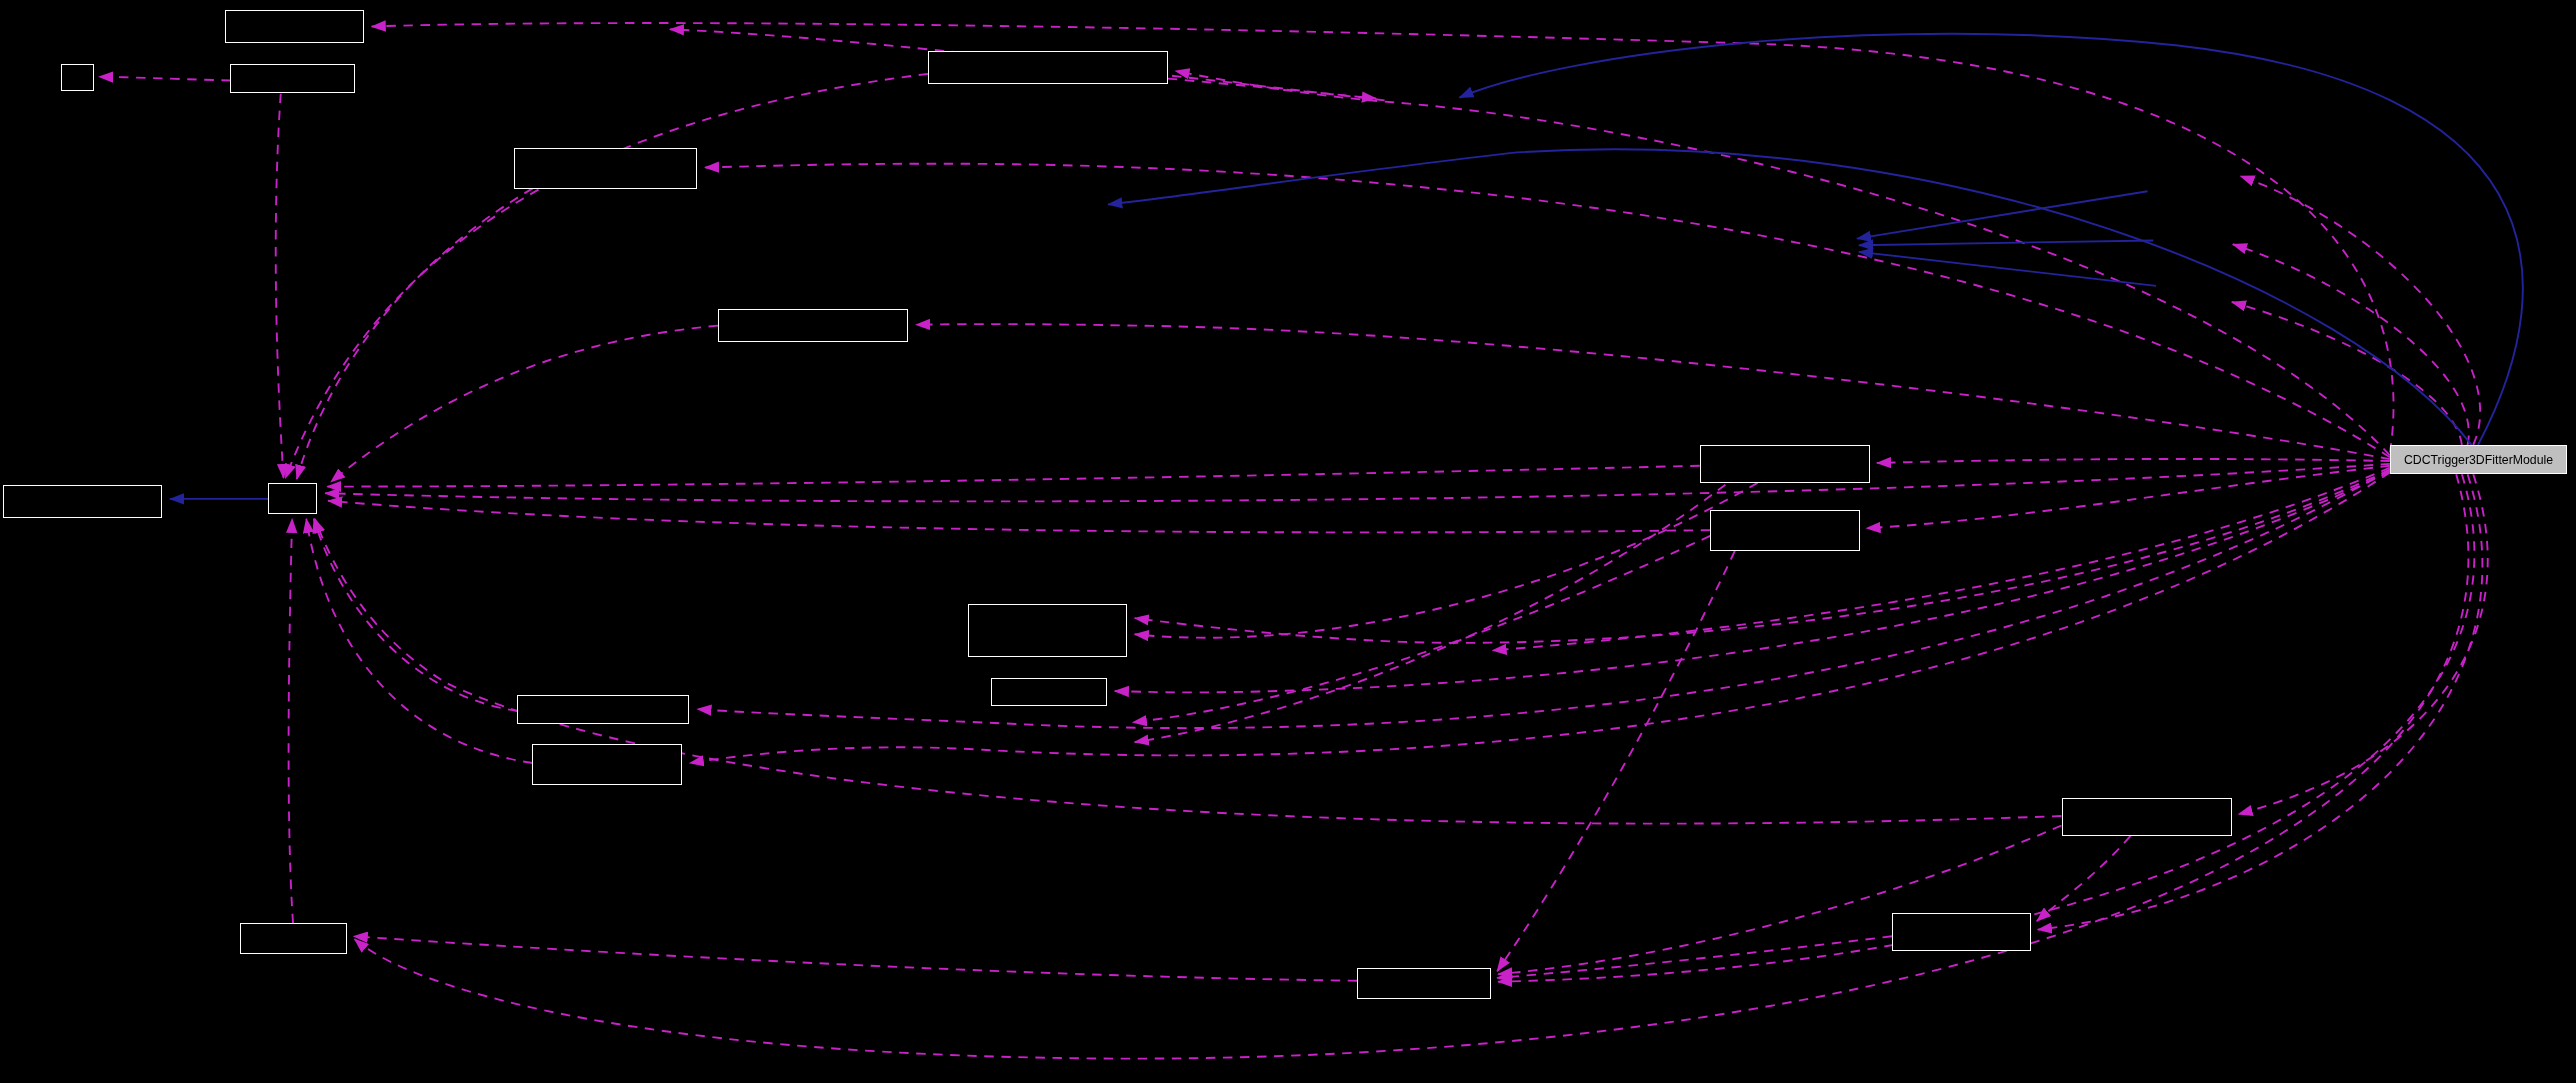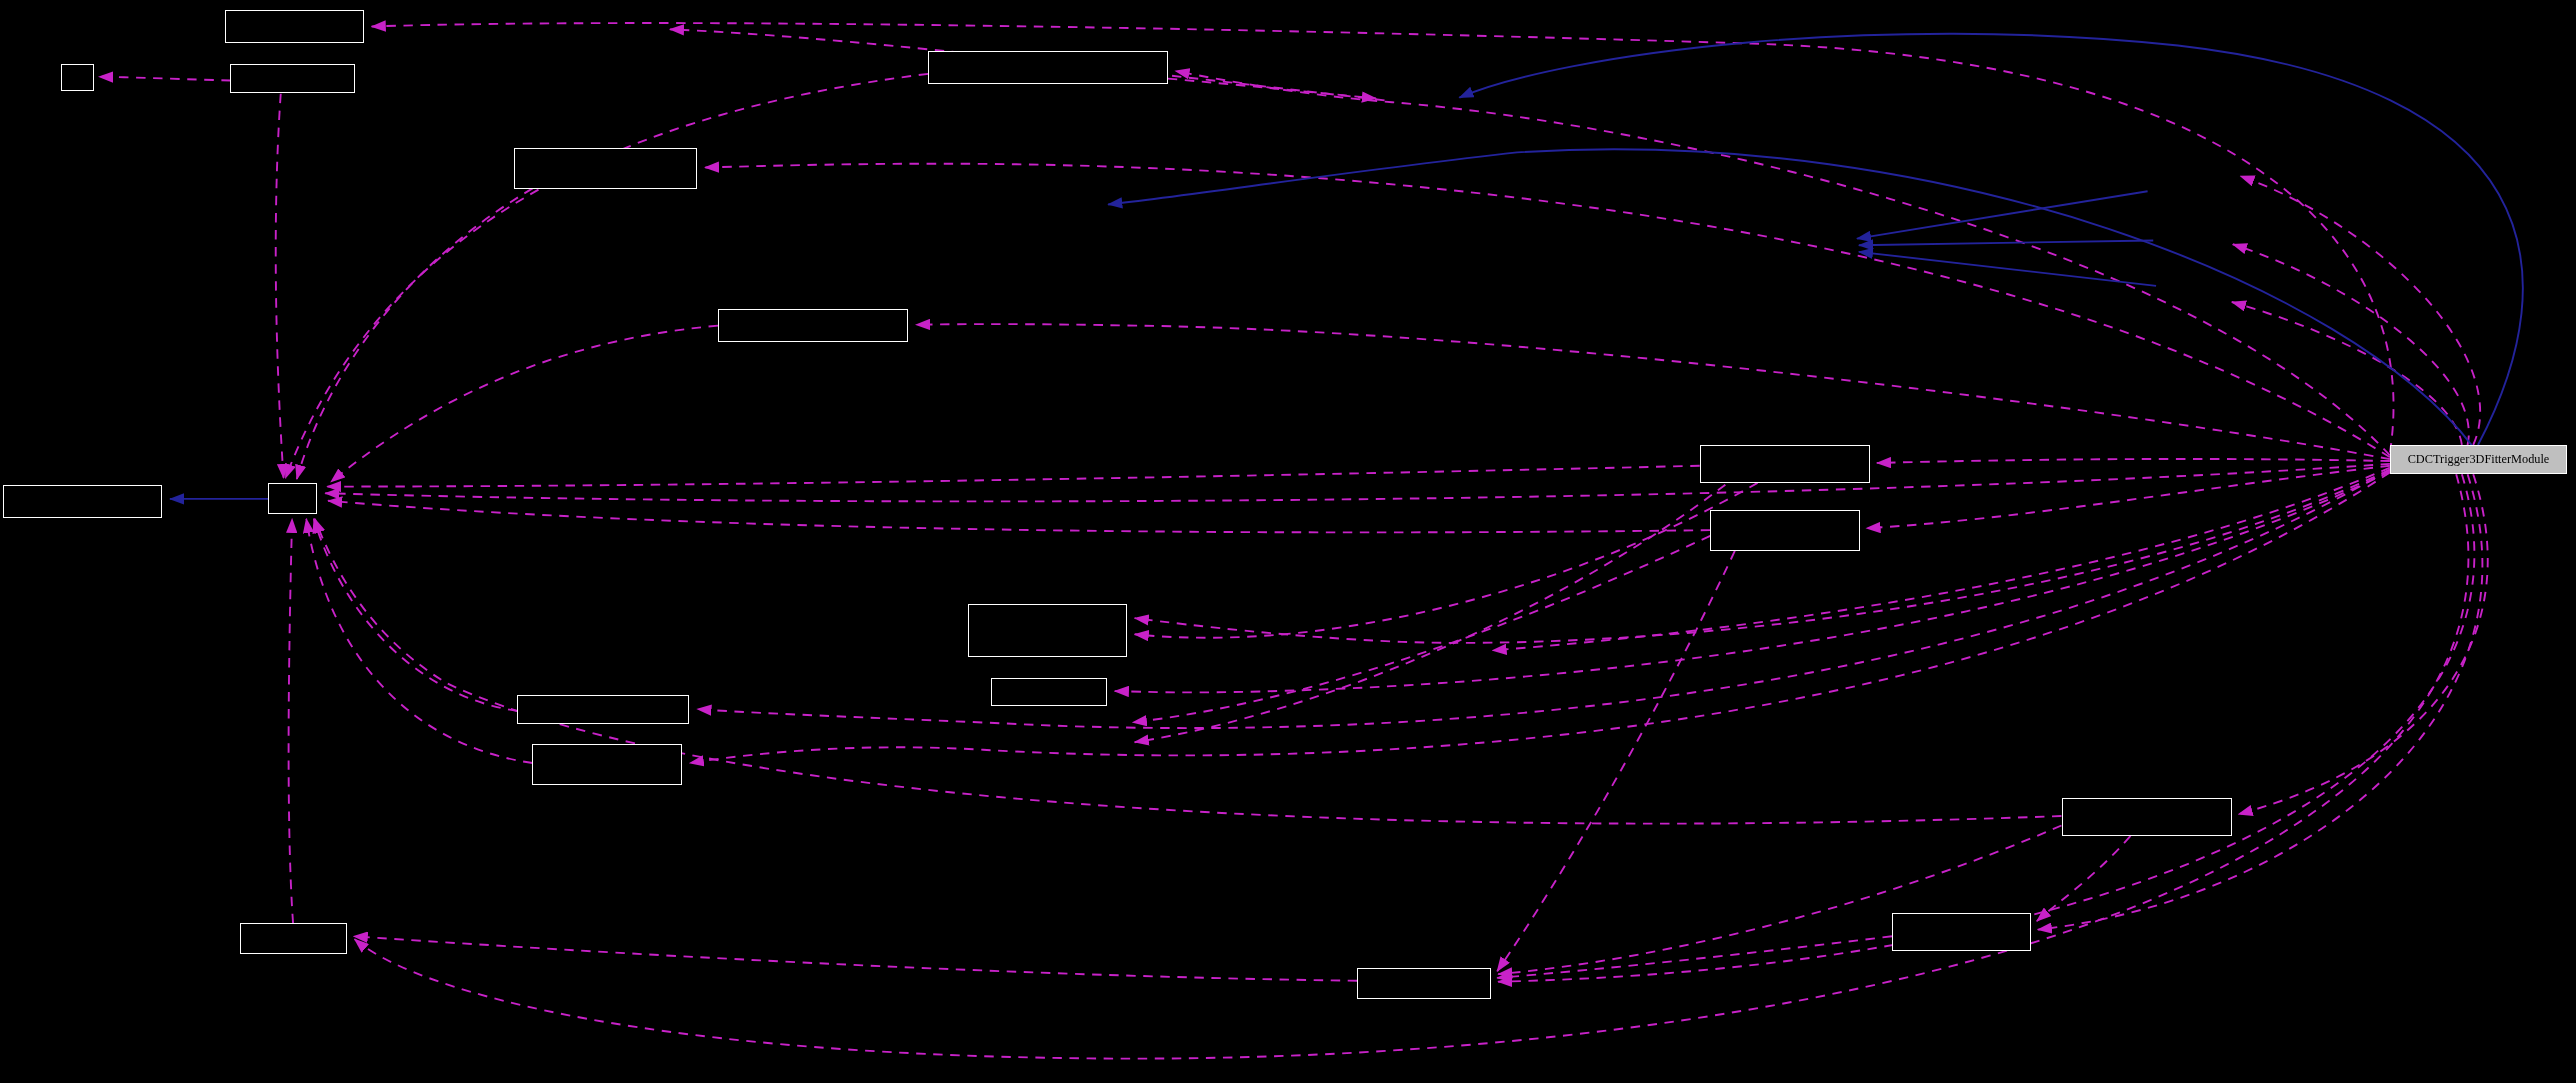--- a/index.html
+++ b/index.html
@@ -21,21 +21,20 @@
     background:var(--node-fill,#000);
     border:1.9px solid var(--node-border,#fff);
     box-sizing:border-box;
     display:flex;align-items:center;justify-content:center;
     color:#fff;font-size:12.3px;white-space:nowrap;
     z-index:2;cursor:pointer;
   }
   .node.highlight{
     background:var(--hl-fill,#bfbfbf);
     color:var(--hl-text,#000);
-    font-family:Liberation Serif, serif;
   }
 </style>
 </head>
 <body style="background: rgb(0, 0, 0);">
 
 <div id="graph">
   <svg id="edge-layer" width="2576" height="1083" viewBox="0 0 2720 1144">
     <defs>
       <marker id="arrow-m" markerUnits="userSpaceOnUse" markerWidth="16" markerHeight="12" refX="15" refY="6" orient="auto">
         <path d="M0,0 L16,6 L0,12 Z"></path>

